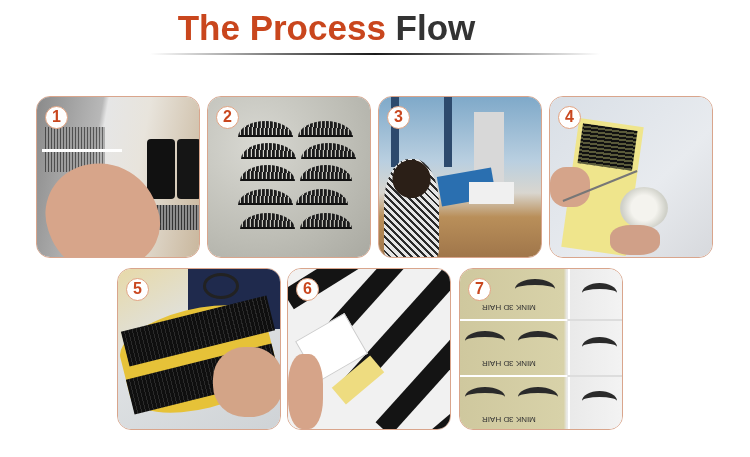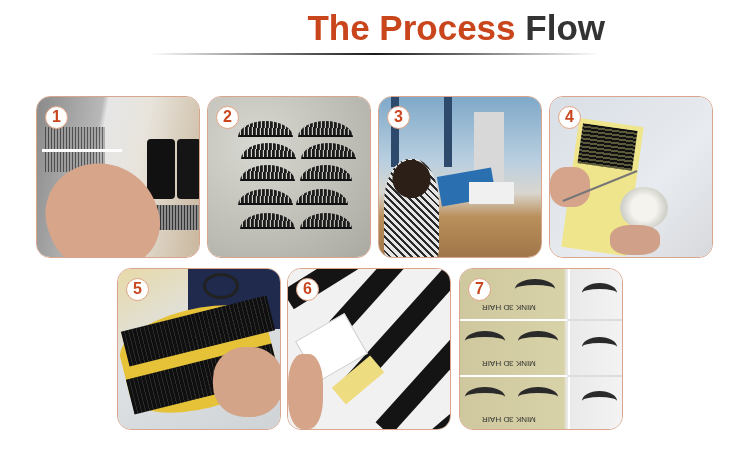--- a/index.html
+++ b/index.html
@@ -1,22 +1,22 @@
 <!DOCTYPE html>
 <html><head>
 <meta charset="utf-8">
 <style>
   html, body { margin: 0; padding: 0; }
   body {
     width: 750px; height: 457px; background: #ffffff; position: relative; overflow: hidden;
     font-family: "Liberation Sans", sans-serif;
   }
   .title {
-    position: absolute; left: 0; top: 8px; width: 605px; text-align: right;
-    font-size: 35px; font-weight: bold; letter-spacing: 0px; line-height: 40px;
+    position: absolute; left: 0; top: 8px; width: 605px; text-align: center;
+    font-size: 35px; font-weight: bold; letter-spacing: 0px; line-height: 40px; padding-left: 24px;
   }
   .title .accent { color: #c9461d; }
   .title .dark { color: #333333; }
   .divider {
     position: absolute; left: 150px; top: 53px; width: 450px; height: 2px;
     background: linear-gradient(to right, rgba(0,0,0,0) 0%, #6d6d6d 30%, #1a1a1a 50%, #6d6d6d 70%, rgba(0,0,0,0) 100%);
   }
   .card {
     position: absolute; width: 164px; height: 162px; border-radius: 14px; overflow: hidden;
     border: 1px solid #d9a58c; box-sizing: border-box;

